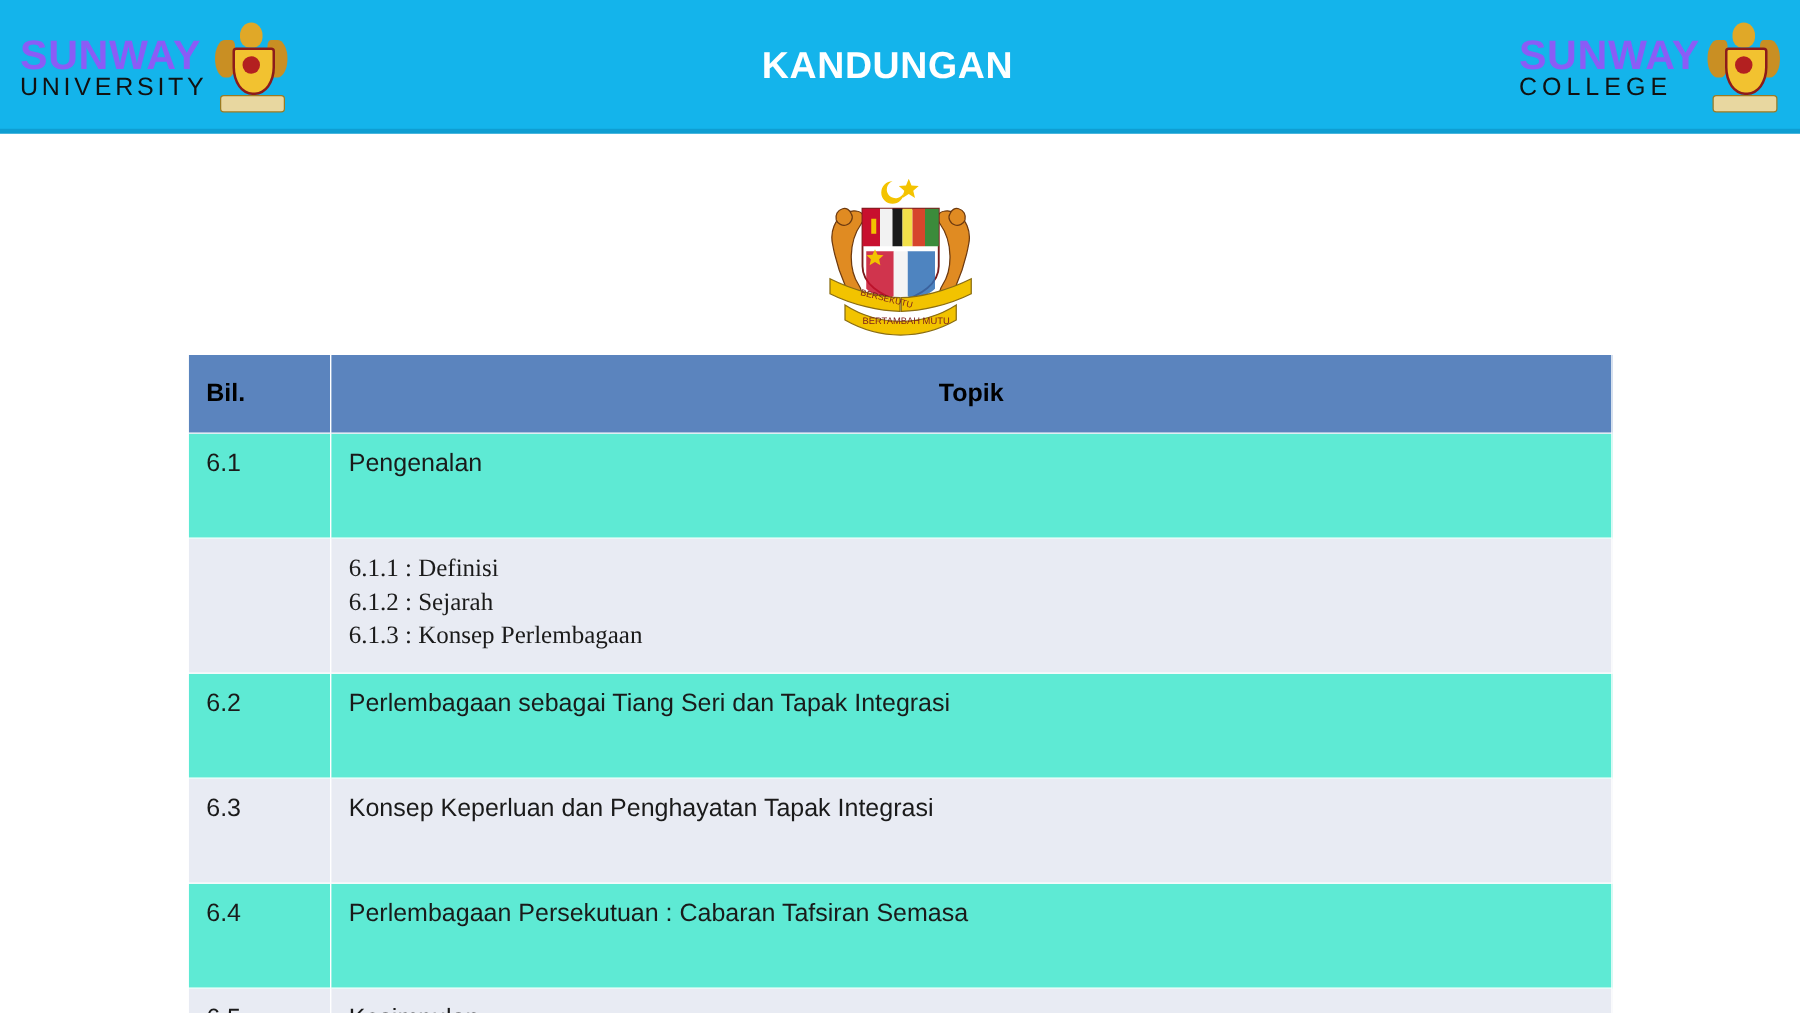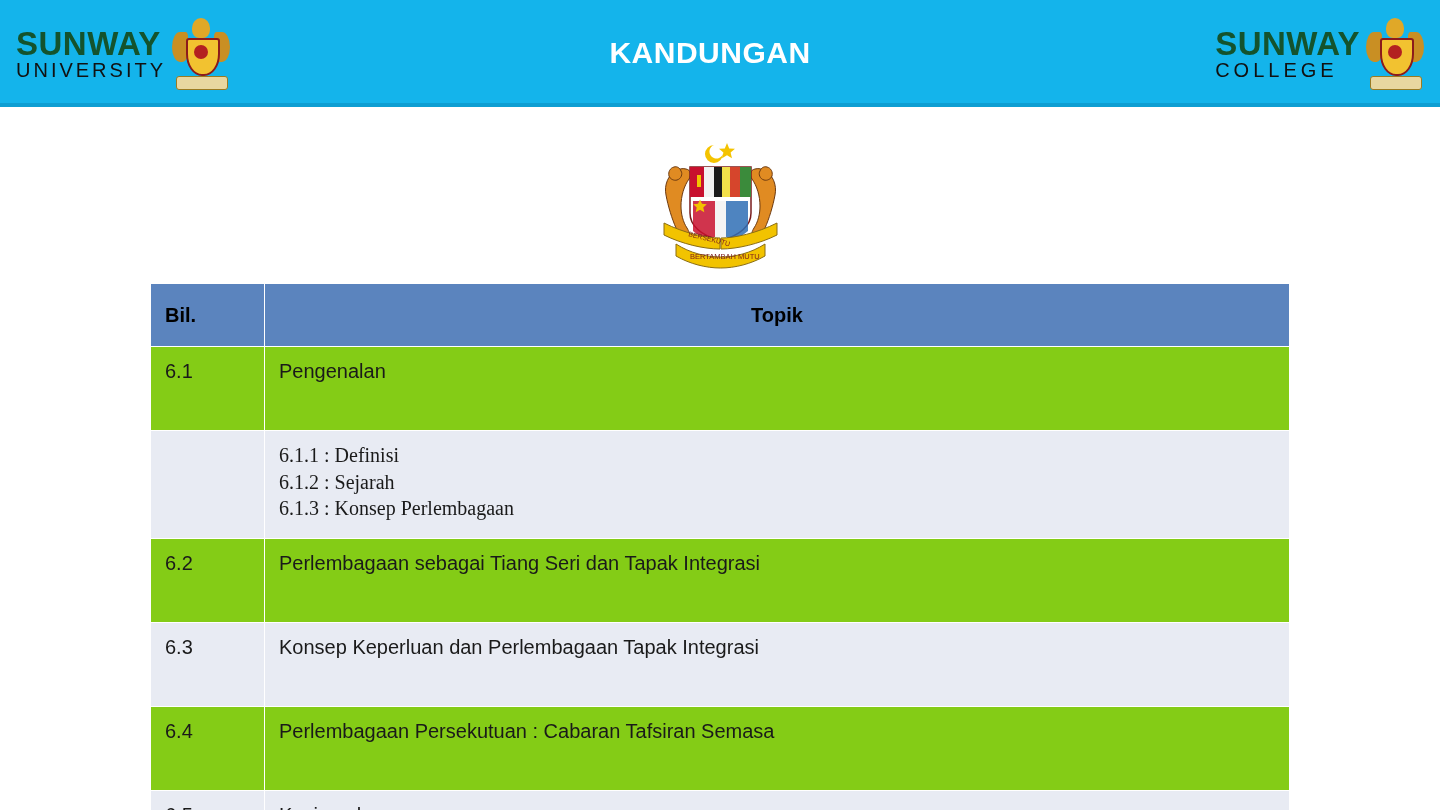--- a/index.html
+++ b/index.html
@@ -68,21 +68,21 @@
     justify-content: flex-end;
   }
   .logo-words {
     display: flex;
     flex-direction: column;
     justify-content: center;
   }
   .logo-line1 {
     font-size: 33px;
     font-weight: bold;
-    color: #14532d;
+    color: #8b5cf6;
     line-height: 1.02;
     letter-spacing: 0.5px;
   }
   .logo-line2 {
     font-size: 20px;
     color: #111111;
     line-height: 1.05;
     letter-spacing: 3px;
   }
   .logo-line2.tight { letter-spacing: 4px; }
@@ -179,21 +179,21 @@
     text-align: center;
   }
   .content-table td {
     font-size: 20px;
     color: #1a1a1a;
     border: 1px solid #ffffff;
     vertical-align: top;
     padding: 11px 14px 14px 14px;
     line-height: 1.33;
   }
-  .content-table tr.band-a td { background: #84cc16; }
+  .content-table tr.band-a td { background: #5eead4; }
   .content-table tr.band-b td { background: #E8EBF3; }
   .content-table td.cell-bil { width: 98px; }
   .row-h1 td { height: 58px; }
   .row-h-multi td { height: 82px; font-family: Liberation Serif, serif; }
   .row-h2 td { height: 58px; }
   .sub-line { display: block; }
 </style>
 </head>
 <body>
 
@@ -293,21 +293,21 @@
       </tr>
       <tr class="band-a row-h2">
         <td class="cell-bil">6.2</td>
         <td class="cell-topik">
           <span class="sub-line">Perlembagaan sebagai Tiang Seri dan Tapak Integrasi</span>
         </td>
       </tr>
       <tr class="band-b row-h2">
         <td class="cell-bil">6.3</td>
         <td class="cell-topik">
-          <span class="sub-line">Konsep Keperluan dan Perlembagaan Tapak Integrasi</span>
+          <span class="sub-line">Konsep Keperluan dan Penghayatan Tapak Integrasi</span>
         </td>
       </tr>
       <tr class="band-a row-h2">
         <td class="cell-bil">6.4</td>
         <td class="cell-topik">
           <span class="sub-line">Perlembagaan Persekutuan : Cabaran Tafsiran Semasa</span>
         </td>
       </tr>
       <tr class="band-b row-h2">
         <td class="cell-bil">6.5</td>

